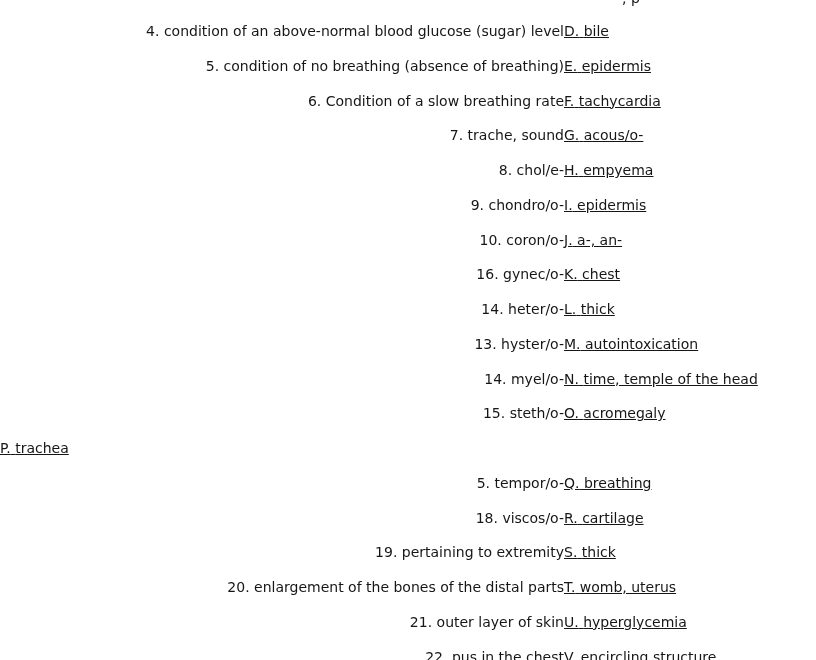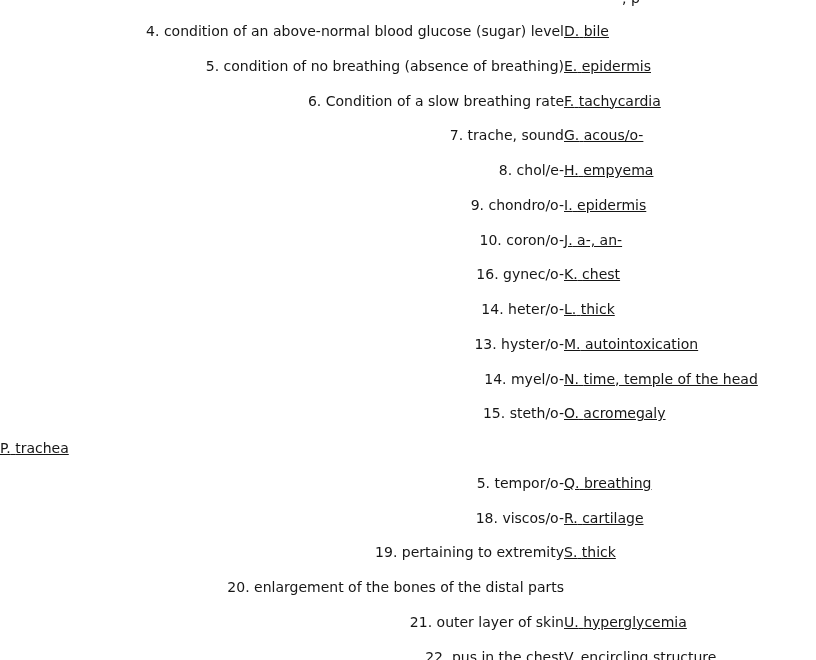--- a/index.html
+++ b/index.html
@@ -128,20 +128,21 @@
     <div class="cell-right"><span>R.</span> <span>cartilage</span></div>
   </div>
 
   <div class="row">
     <div class="cell-left"><span>19.</span> <span>pertaining to extremity</span></div>
     <div class="cell-right"><span>S.</span> <span>thick</span></div>
   </div>
 
   <div class="row">
     <div class="cell-left"><span>20.</span> <span>enlargement of the bones of the distal parts</span></div>
+    <div class="cell-right"><span>T.</span> <span>womb, uterus</span></div>
   </div>
 
   <div class="row">
     <div class="cell-left"><span>21.</span> <span>outer layer of skin</span></div>
     <div class="cell-right"><span>U.</span> <span>hyperglycemia</span></div>
   </div>
 
   <div class="row">
     <div class="cell-left"><span>22.</span> <span>pus in the chest</span></div>
     <div class="cell-right"><span>V.</span> <span>encircling structure</span></div>

